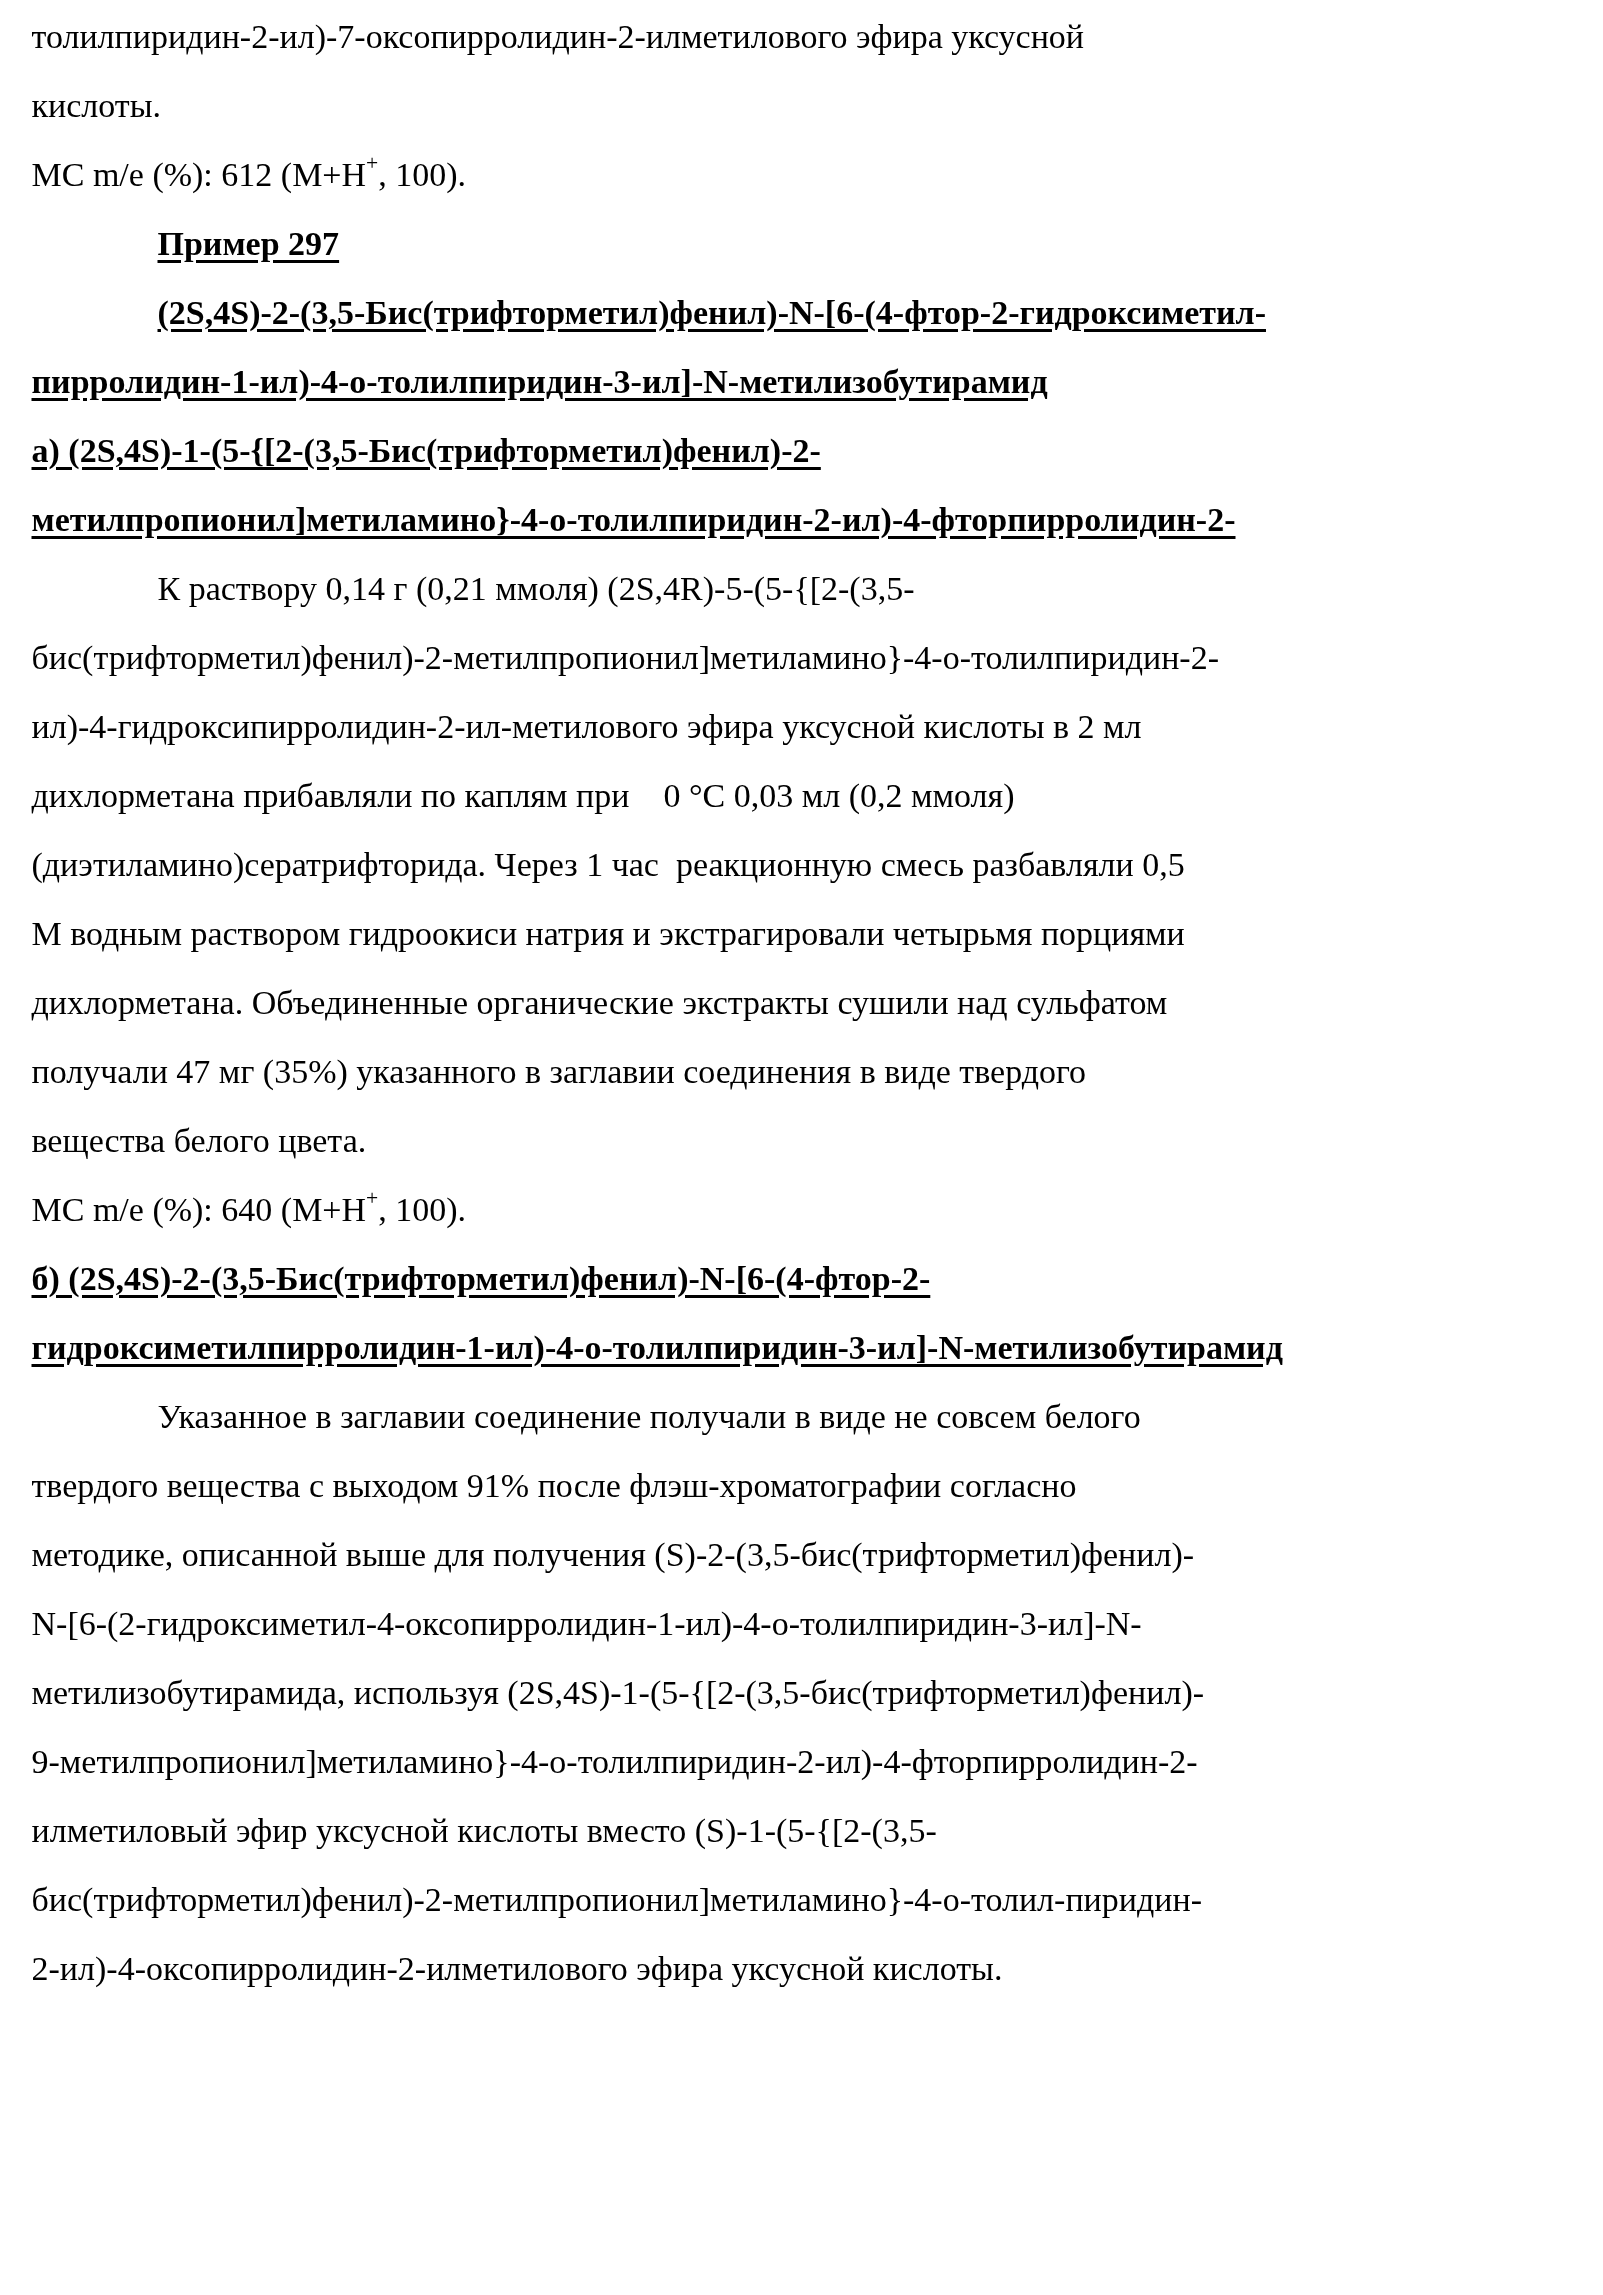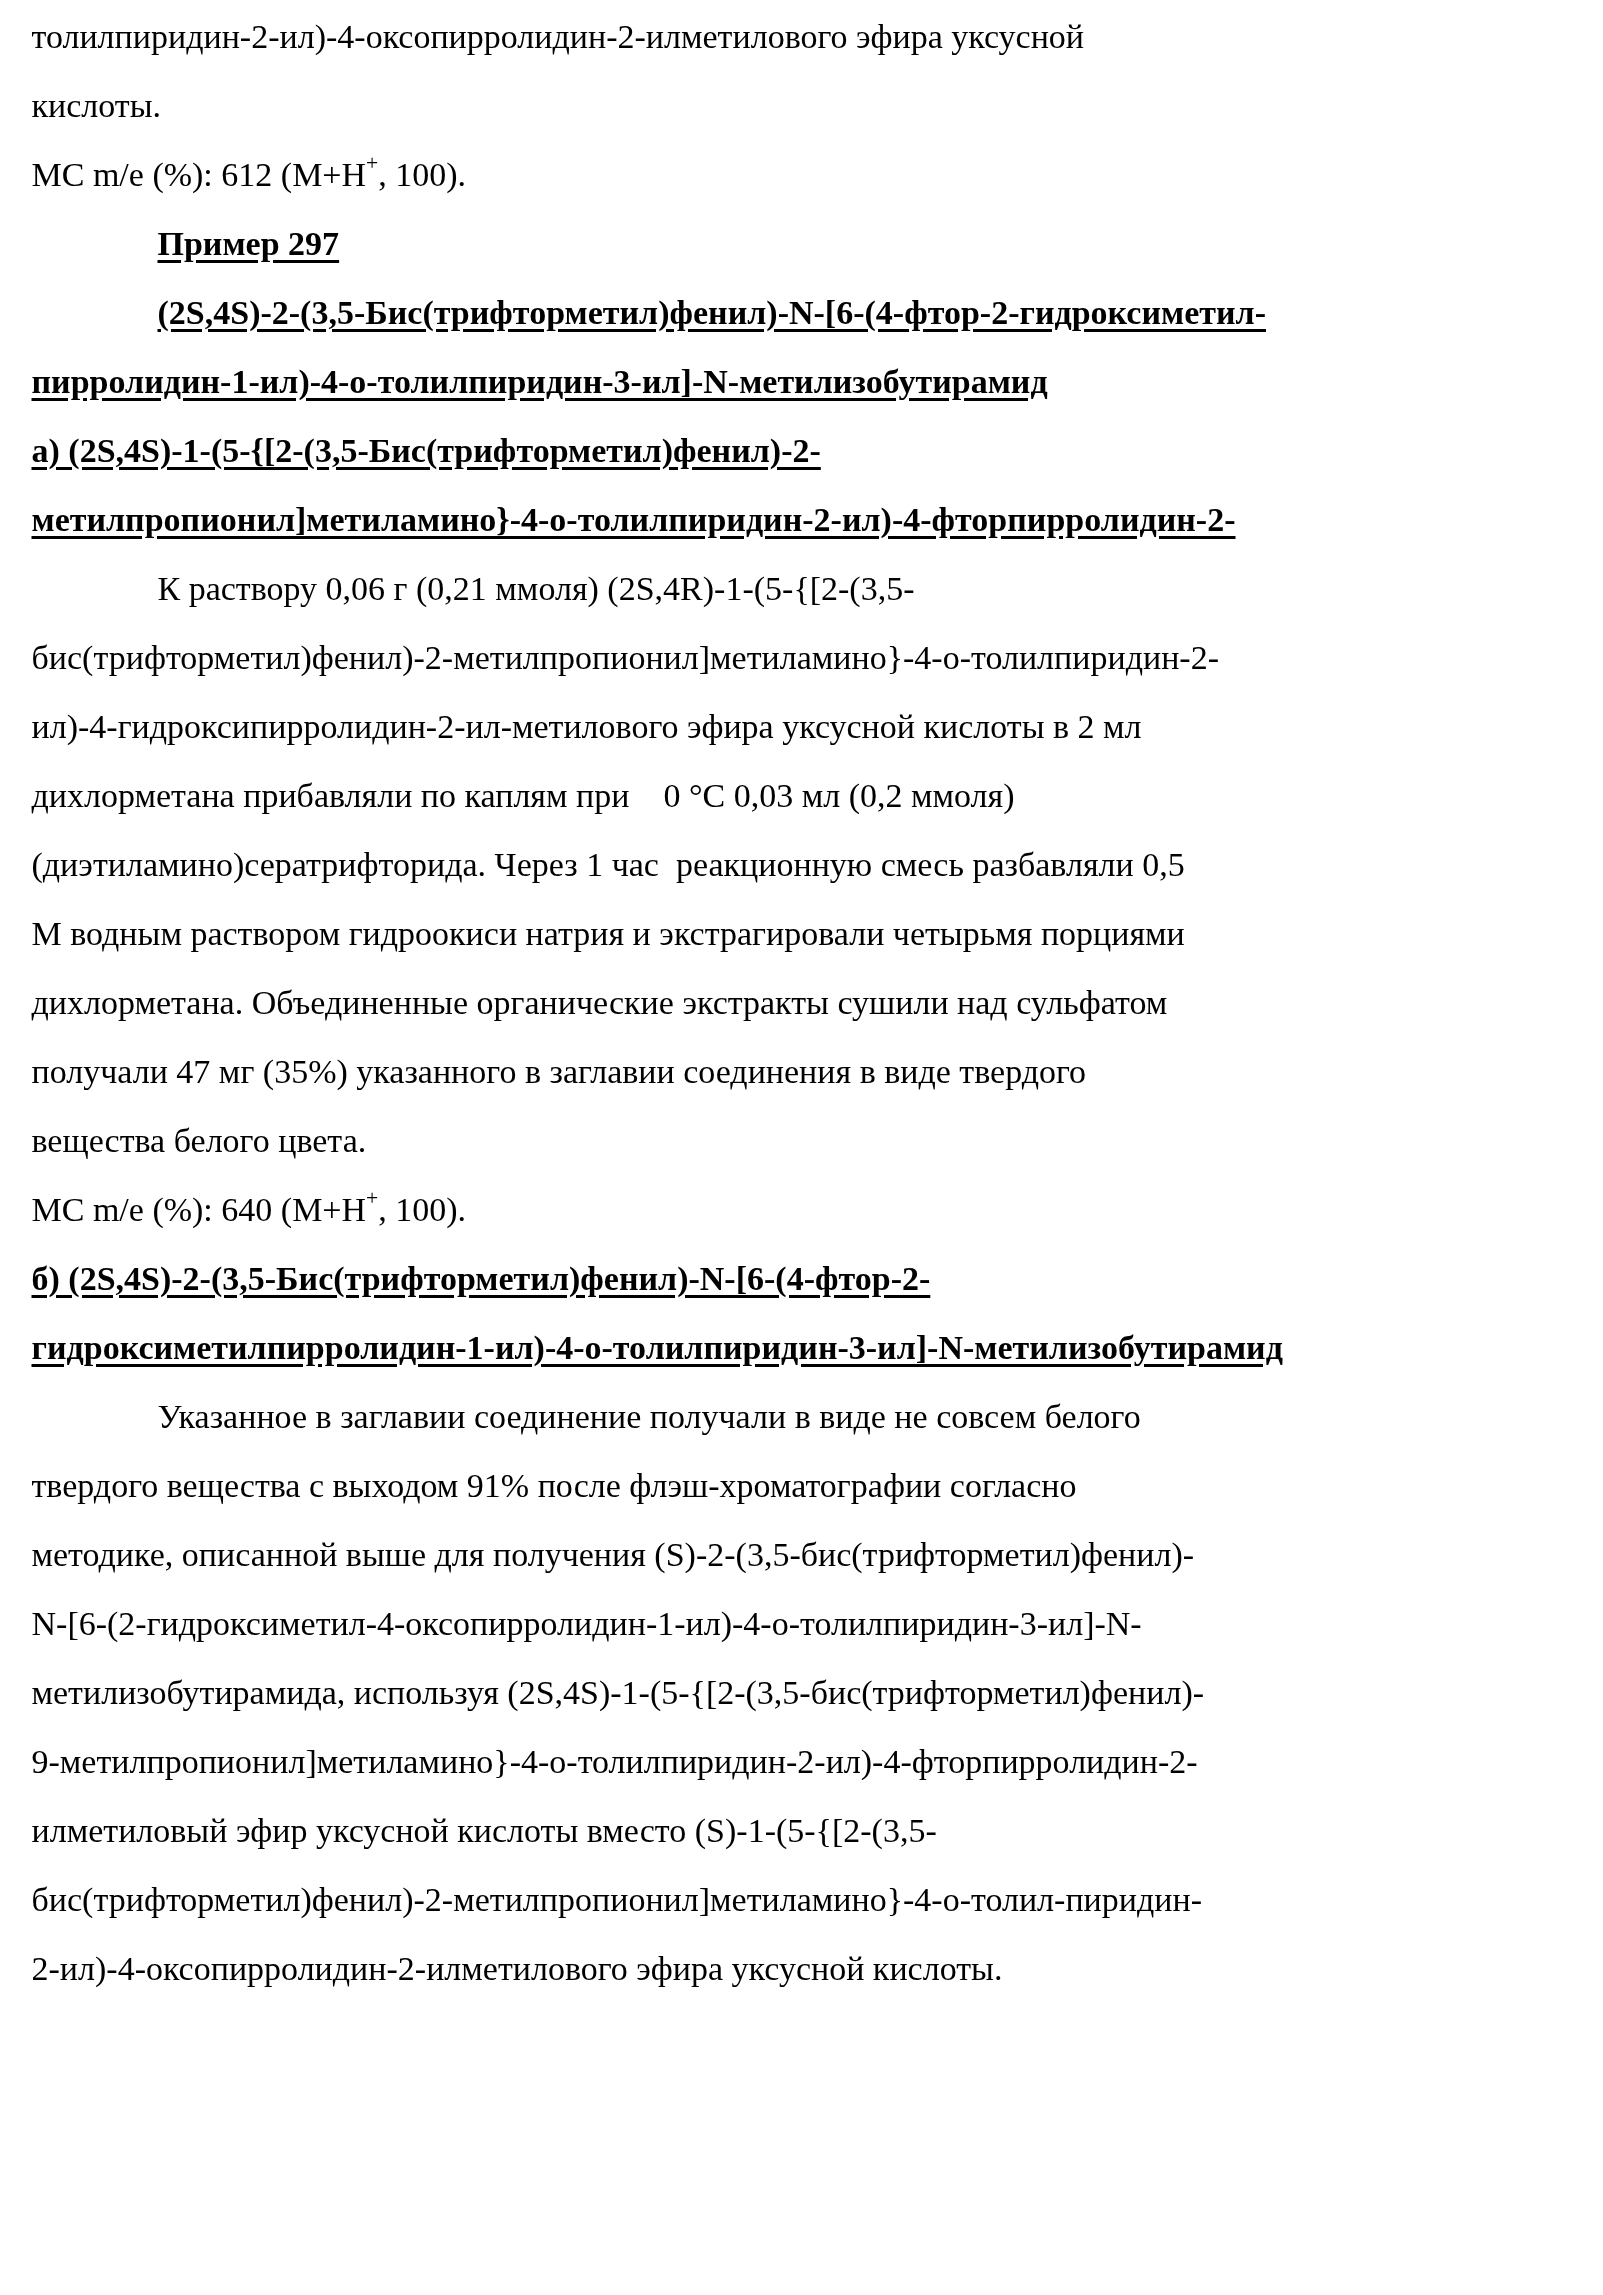--- a/index.html
+++ b/index.html
@@ -31,32 +31,32 @@
       text-underline-offset: 5px;
       font-weight: bold;
     }
     sup { font-size: 21.6px; line-height: 0; position: relative; top: -3.3px; }
   </style>
 </head>
 <body>
 
 <div class="page">
 
-  <div class="line">толилпиридин-2-ил)-4-оксопирролидин-2-илметилового эфира уксусной</div>
+  <div class="line">толилпиридин-2-ил)-7-оксопирролидин-2-илметилового эфира уксусной</div>
   <div class="line">кислоты.</div>
   <div class="line"><span>МС m/e (%): 612 (M+H</span><sup>+</sup><span>, 100).</span></div>
 
   <div class="line indent"><span class="u">Пример 297</span></div>
   <div class="line indent"><span class="u">(2S,4S)-2-(3,5-Бис(трифторметил)фенил)-N-[6-(4-фтор-2-гидроксиметил-</span></div>
   <div class="line"><span class="u">пирролидин-1-ил)-4-о-толилпиридин-3-ил]-N-метилизобутирамид</span></div>
 
   <div class="line"><span class="u">а) (2S,4S)-1-(5-{[2-(3,5-Бис(трифторметил)фенил)-2-</span></div>
   <div class="line"><span class="u">метилпропионил]метиламино}-4-о-толилпиридин-2-ил)-4-фторпирролидин-2-</span></div>
 
-  <div class="line indent">К раствору 0,06 г (0,21 ммоля) (2S,4R)-1-(5-{[2-(3,5-</div>
+  <div class="line indent">К раствору 0,14 г (0,21 ммоля) (2S,4R)-5-(5-{[2-(3,5-</div>
   <div class="line">бис(трифторметил)фенил)-2-метилпропионил]метиламино}-4-о-толилпиридин-2-</div>
   <div class="line">ил)-4-гидроксипирролидин-2-ил-метилового эфира уксусной кислоты в 2 мл</div>
   <div class="line" style="white-space: pre;">дихлорметана прибавляли по каплям при    0 °C 0,03 мл (0,2 ммоля)</div>
   <div class="line" style="white-space: pre;">(диэтиламино)сератрифторида. Через 1 час  реакционную смесь разбавляли 0,5</div>
   <div class="line">М водным раствором гидроокиси натрия и экстрагировали четырьмя порциями</div>
   <div class="line">дихлорметана. Объединенные органические экстракты сушили над сульфатом</div>
   <div class="line">получали 47 мг (35%) указанного в заглавии соединения в виде твердого</div>
   <div class="line">вещества белого цвета.</div>
   <div class="line"><span>МС m/e (%): 640 (M+H</span><sup>+</sup><span>, 100).</span></div>
 

